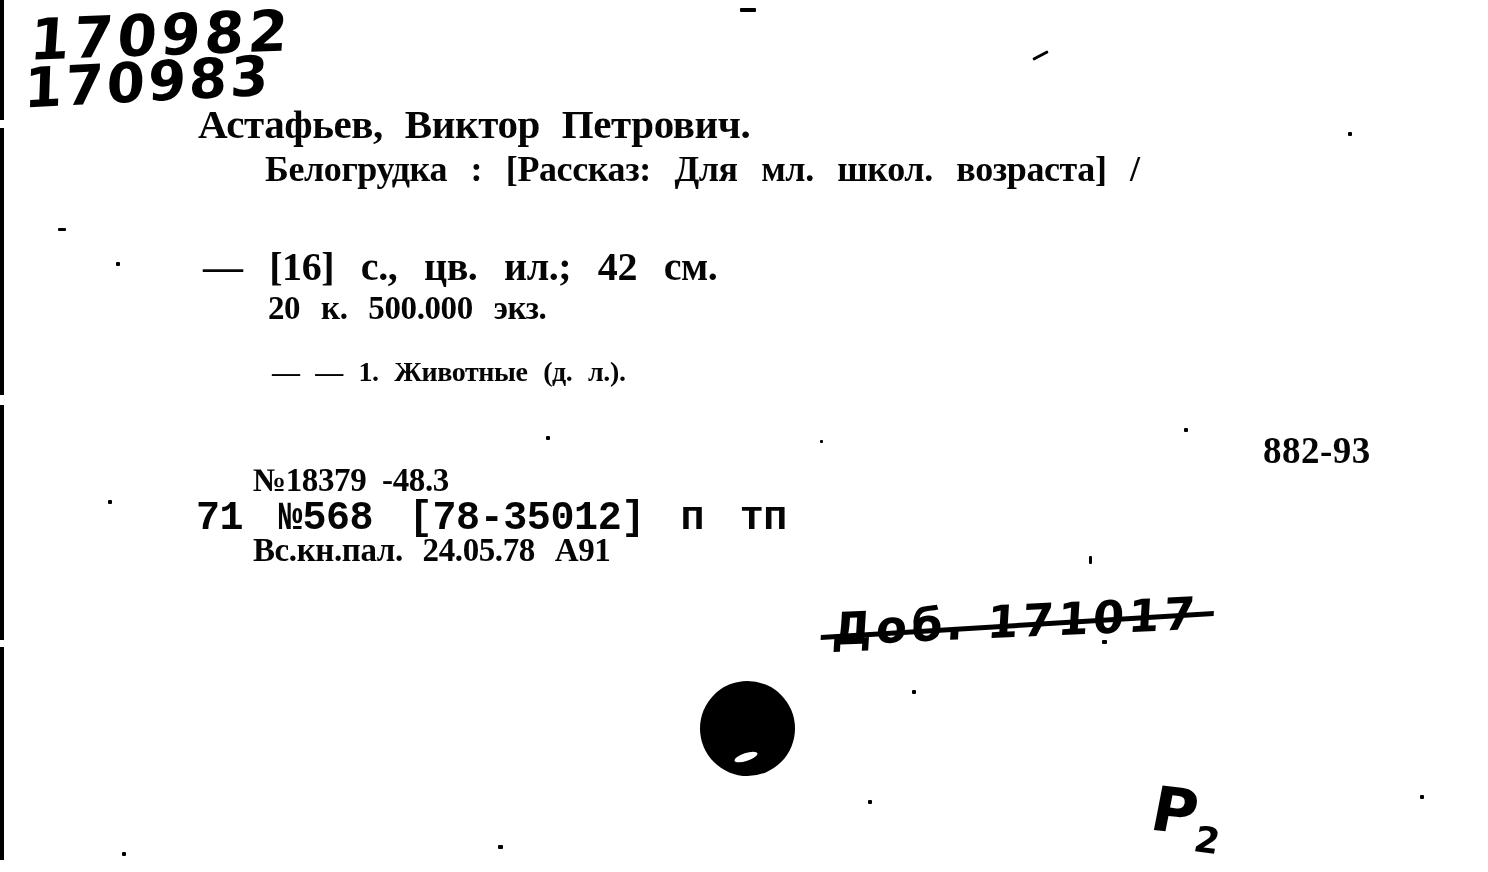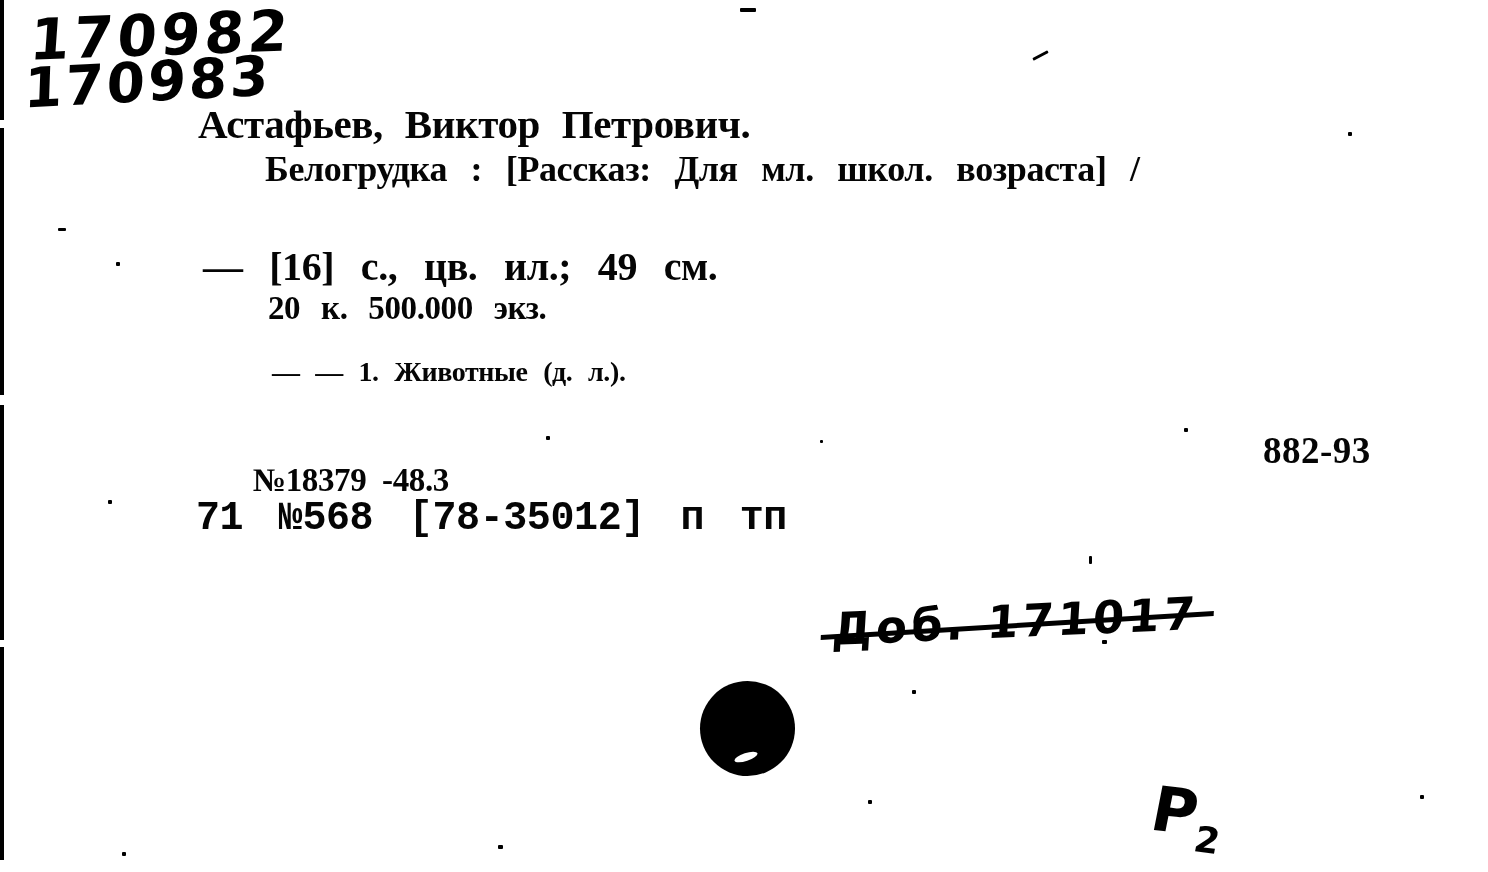--- a/index.html
+++ b/index.html
@@ -137,27 +137,28 @@
     <div class="gap" style="top:120px;height:8px;"></div>
     <div class="gap" style="top:395px;height:10px;"></div>
     <div class="gap" style="top:640px;height:7px;"></div>
   </div>
 
   <div class="handw acc-num-1">170982</div>
   <div class="handw acc-num-2">170983</div>
 
   <div class="print heading">Астафьев, Виктор Петрович.</div>
   <div class="print desc-line2">Белогрудка : [Рассказ: Для мл. школ. возраста] /</div>
-  <div class="print desc-line4">— [16] с., цв. ил.; 49 см.</div>
+  <div class="print desc-line4">— [16] с., цв. ил.; 42 см.</div>
   <div class="print price-line">20 к. 500.000 экз.</div>
   <div class="print subject-line">— — 1. Животные (д. л.).</div>
   <div class="print udc-number">882-93</div>
 
   <div class="print reg-line1">№18379 -48.3</div>
   <div class="print reg-line2">71 №568 [78-35012] п тп</div>
+  <div class="print reg-line3">Вс.кн.пал. 24.05.78 А91</div>
 
 
   <div class="handw crossed-note">
     <span>Доб. 171017</span>
     <span class="strike"></span>
   </div>
 
   <div class="hole-punch">
     <div class="glint"></div>
   </div>

